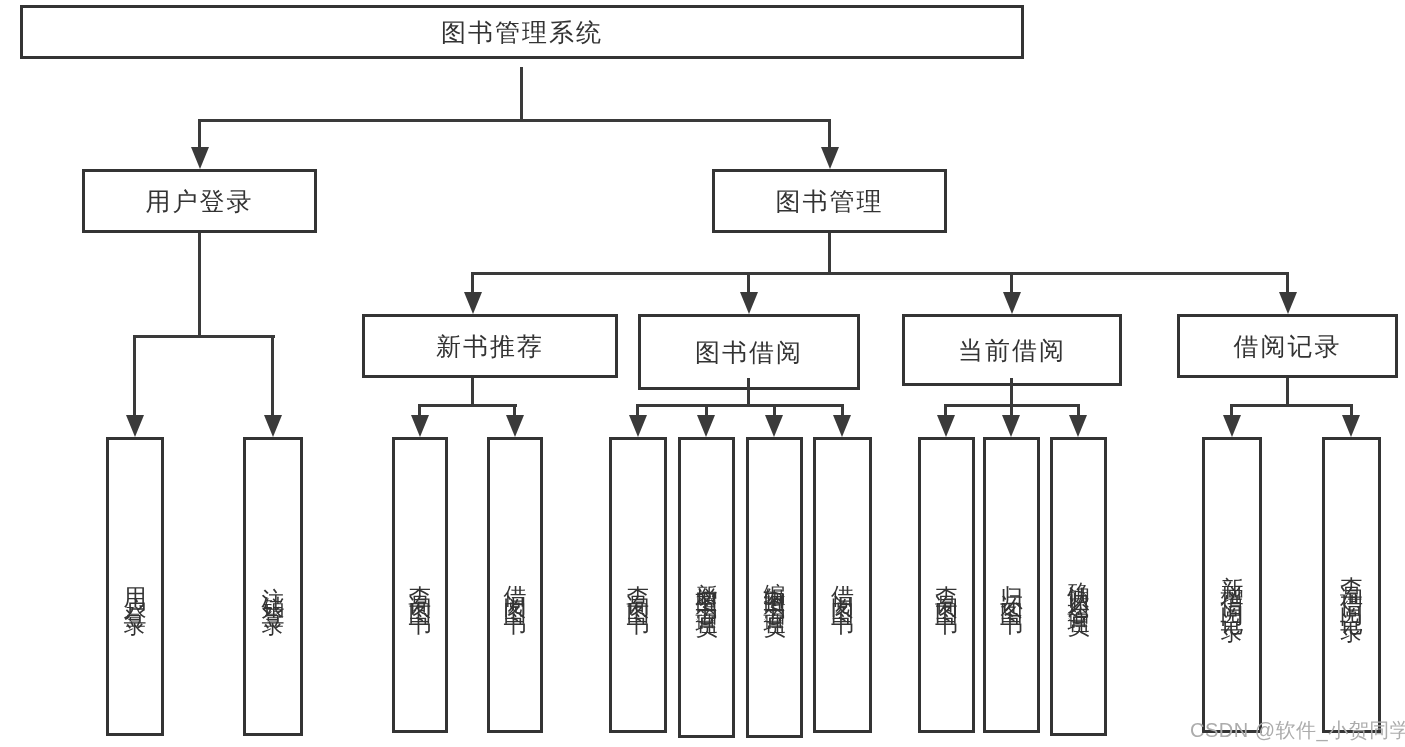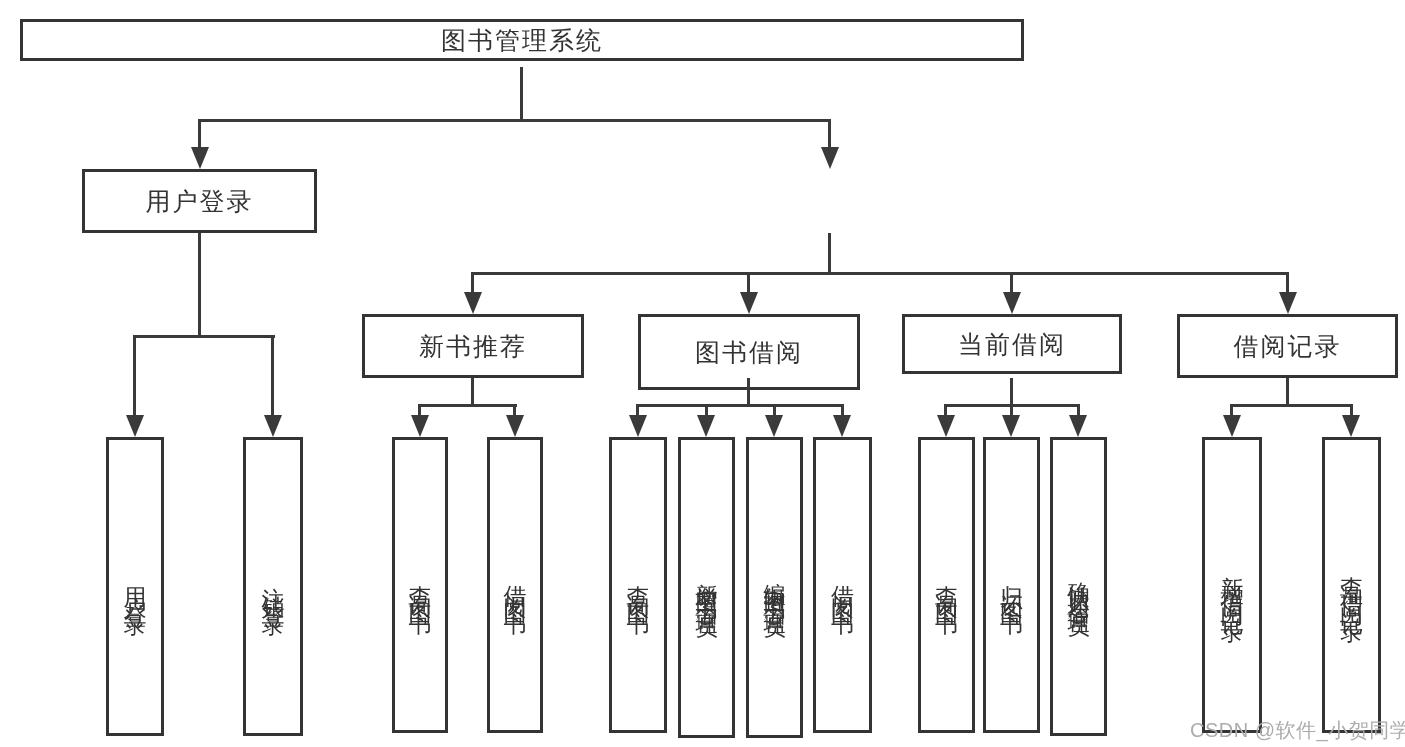--- a/index.html
+++ b/index.html
@@ -27,60 +27,63 @@
   .wm{
     position:absolute;left:1190px;top:717px;color:#acacac;font-size:20px;
     letter-spacing:0.5px;white-space:nowrap;z-index:5;
   }
 </style>
 </head>
 <body>
 
 <div id="canvas">
 
-  <div class="box hbox" style="left:20px;top:19px;width:1004px;height:42px">
+  <div class="box hbox" style="left:20px;top:5px;width:1004px;height:54px">
     <span>图书管理系统</span>
   </div>
 
   <div class="vl" style="left:520px;top:67px;height:54px"></div>
   <div class="hl" style="left:198px;top:119px;width:633px"></div>
   <div class="vl" style="left:198px;top:119px;height:30px"></div>
   <div class="vl" style="left:828px;top:119px;height:30px"></div>
   <div class="arr" style="left:191px;top:147px"></div>
   <div class="arr" style="left:821px;top:147px"></div>
 
   <div class="box hbox" style="left:82px;top:169px;width:235px;height:64px">
     <span>用户登录</span>
+  </div>
+  <div class="box hbox" style="left:712px;top:169px;width:235px;height:64px">
+    <span>图书管理</span>
   </div>
 
   <div class="vl" style="left:198px;top:233px;height:104px"></div>
   <div class="hl" style="left:133px;top:335px;width:142px"></div>
   <div class="vl" style="left:133px;top:335px;height:82px"></div>
   <div class="vl" style="left:271px;top:335px;height:82px"></div>
   <div class="arr" style="left:126px;top:415px"></div>
   <div class="arr" style="left:264px;top:415px"></div>
 
   <div class="vl" style="left:828px;top:233px;height:42px"></div>
   <div class="hl" style="left:471px;top:272px;width:818px"></div>
   <div class="vl" style="left:471px;top:272px;height:22px"></div>
   <div class="vl" style="left:747px;top:272px;height:22px"></div>
   <div class="vl" style="left:1010px;top:272px;height:22px"></div>
   <div class="vl" style="left:1286px;top:272px;height:22px"></div>
   <div class="arr" style="left:464px;top:292px"></div>
   <div class="arr" style="left:740px;top:292px"></div>
   <div class="arr" style="left:1003px;top:292px"></div>
   <div class="arr" style="left:1279px;top:292px"></div>
 
-  <div class="box hbox" style="left:362px;top:314px;width:222px;height:64px">
+  <div class="box hbox" style="left:362px;top:314px;width:256px;height:64px">
     <span>新书推荐</span>
   </div>
   <div class="box hbox" style="left:638px;top:314px;width:222px;height:76px">
     <span>图书借阅</span>
   </div>
-  <div class="box hbox" style="left:902px;top:314px;width:220px;height:60px">
+  <div class="box hbox" style="left:902px;top:314px;width:220px;height:72px">
     <span>当前借阅</span>
   </div>
   <div class="box hbox" style="left:1177px;top:314px;width:221px;height:64px">
     <span>借阅记录</span>
   </div>
 
   <div class="vl" style="left:471px;top:378px;height:29px"></div>
   <div class="hl" style="left:418px;top:404px;width:99px"></div>
   <div class="vl" style="left:418px;top:404px;height:14px"></div>
   <div class="vl" style="left:513px;top:404px;height:14px"></div>

